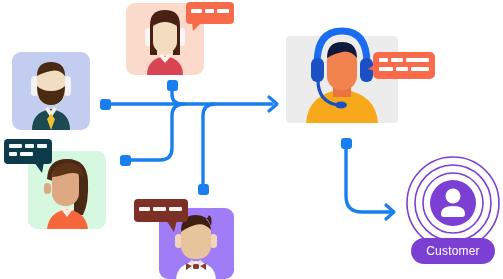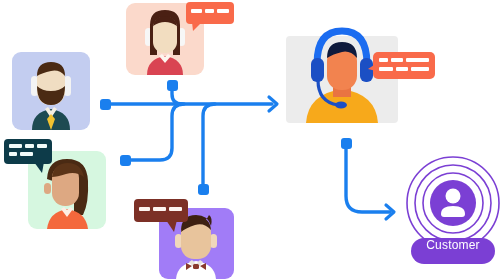--- a/index.html
+++ b/index.html
@@ -3,21 +3,21 @@
 <meta charset="utf-8">
 <style>
   html,body{margin:0;padding:0;background:#ffffff;}
   body{width:503px;height:279px;overflow:hidden;font-family:"Liberation Sans",sans-serif;}
   #stage{position:relative;width:503px;height:279px;background:#ffffff;}
   .abs{position:absolute;}
   svg{display:block;}
   .pill-label{
     position:absolute;left:411px;top:238px;width:84px;height:26px;
     border-radius:13px;background:#7B3FD4;
-    display:flex;justify-content:center;
+    display:flex;align-items:center;justify-content:center;
     color:#ffffff;font-size:12px;letter-spacing:.2px;
     font-family:"Liberation Sans",sans-serif;
   }
 </style>
 </head>
 <body>
 
 <div id="stage">
 
   <svg class="abs" style="left:0;top:0" width="503" height="279">

